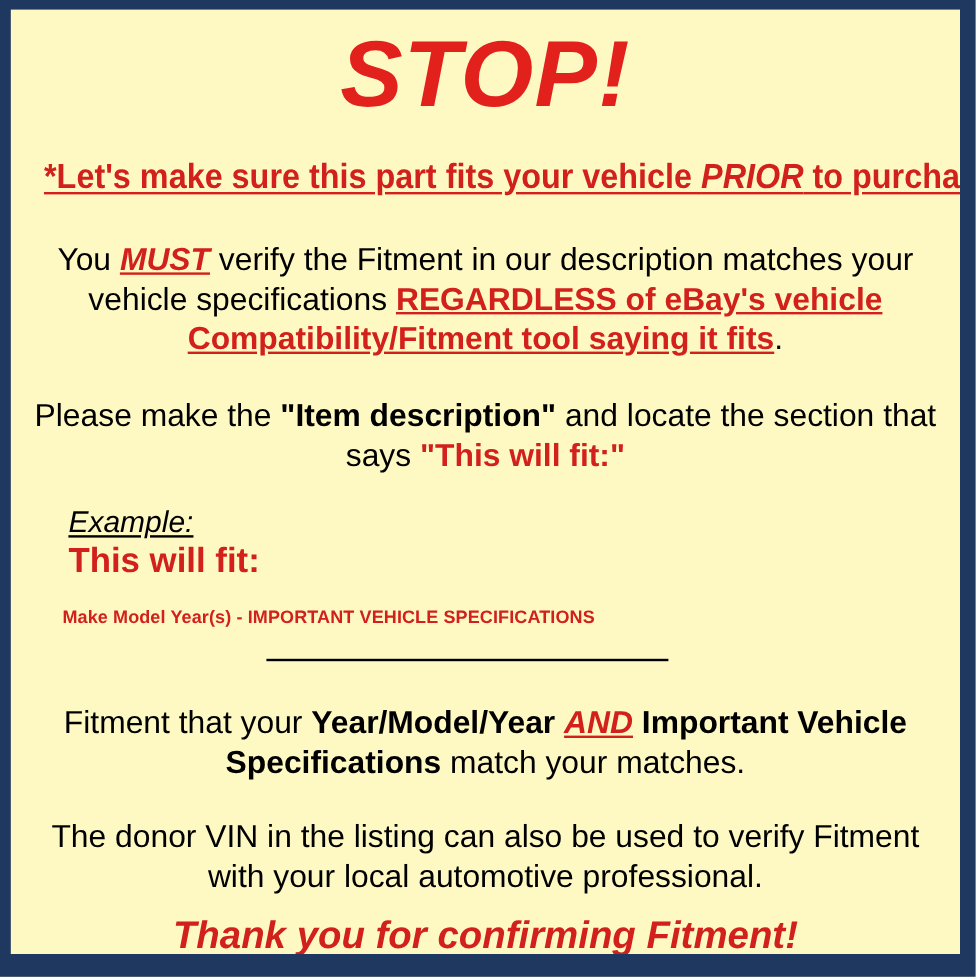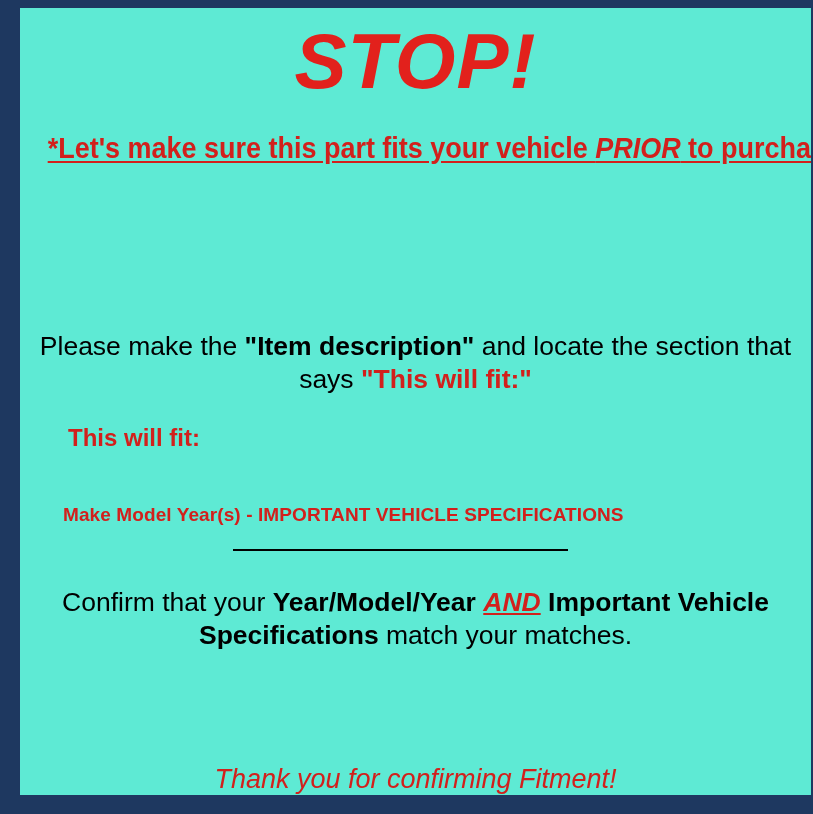--- a/index.html
+++ b/index.html
@@ -12,24 +12,23 @@
     background: #1e3860;
     font-family: "Liberation Sans", sans-serif;
     overflow: hidden;
   }
   .notice-frame {
     position: absolute;
     left: 9px;
     top: 8px;
     width: 791px;
     height: 787px;
-    background: #5eead4;
+    background: #fef9c3;
     box-sizing: border-box;
     overflow: hidden;
-    margin-left: 11px;
   }
   .inner {
     position: relative;
     width: 100%;
     height: 100%;
     text-align: center;
   }
 
   
   .stop-heading {
@@ -94,32 +93,32 @@
   .example-label {
     font-size: 25px;
     line-height: 31px;
     font-style: italic;
     color: #000000;
     text-decoration: underline;
     text-underline-offset: 3px;
     display: inline-block;
   }
   .example-fit {
-    font-size: 24px;
+    font-size: 29px;
     line-height: 33px;
     font-weight: bold;
     color: #d2201c;
     margin-top: 1px;
   }
   .example-spec {
     position: absolute;
     left: 43px;
     top: 494px;
     text-align: left;
-    font-size: 19px;
+    font-size: 15px;
     line-height: 26px;
     font-weight: bold;
     color: #d2201c;
     letter-spacing: 0.1px;
     white-space: nowrap;
   }
 
   
   .divider {
     position: absolute;
@@ -129,54 +128,61 @@
     height: 2px;
     background: #000000;
   }
 
   
   .closing {
     position: absolute;
     left: 0;
     right: 0;
     top: 755px;
-    font-size: 27px;
+    font-size: 32px;
     line-height: 33px;
-    font-weight: normal;
+    font-weight: bold;
     font-style: italic;
     color: #d2201c;
     white-space: nowrap;
   }
 </style>
 </head>
 <body>
 
 <div class="notice-frame">
   <div class="inner">
 
     <div class="stop-heading">STOP!</div>
 
     <div class="subtitle">
       <span>*Let's make sure this part fits your vehicle </span><span class="ital">PRIOR</span><span> to purchasing*</span>
     </div>
 
+    <div class="para p1">
+      <span>You </span><span class="red b i u">MUST</span><span> verify the Fitment in our description matches your vehicle specifications </span><span class="red b u">REGARDLESS of eBay's vehicle Compatibility/Fitment tool saying it fits</span><span class="blk">.</span>
+    </div>
 
     <div class="para p2">
       <span>Please make the </span><span class="b">"Item description"</span><span> and locate the section that says </span><span class="red b">"This will fit:"</span>
     </div>
 
     <div class="example-block">
+      <div>
+        <span class="example-label">Example:</span>
+      </div>
       <div class="example-fit">This will fit:</div>
     </div>
 
     <div class="example-spec">Make Model Year(s) - IMPORTANT VEHICLE SPECIFICATIONS</div>
 
     <div class="divider"></div>
 
     <div class="para p4">
-      <span>Confirm that your </span><span class="b">Year/Model/Year</span><span>&nbsp;</span><span class="red b i u">AND</span><span>&nbsp;</span><span class="b">Important Vehicle Specifications</span><span> match your matches.</span>
+      <span>Fitment that your </span><span class="b">Year/Model/Year</span><span>&nbsp;</span><span class="red b i u">AND</span><span>&nbsp;</span><span class="b">Important Vehicle Specifications</span><span> match your matches.</span>
     </div>
 
+    <div class="para p5">The donor VIN in the listing can also be used to verify Fitment with your local automotive professional.</div>
 
     <div class="closing">Thank you for confirming Fitment!</div>
 
   </div>
 </div>
 
 </body></html>

